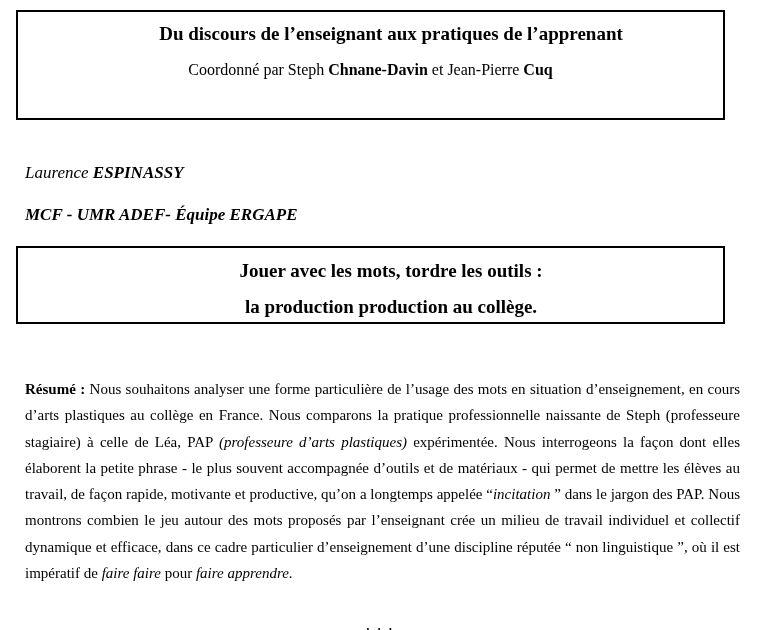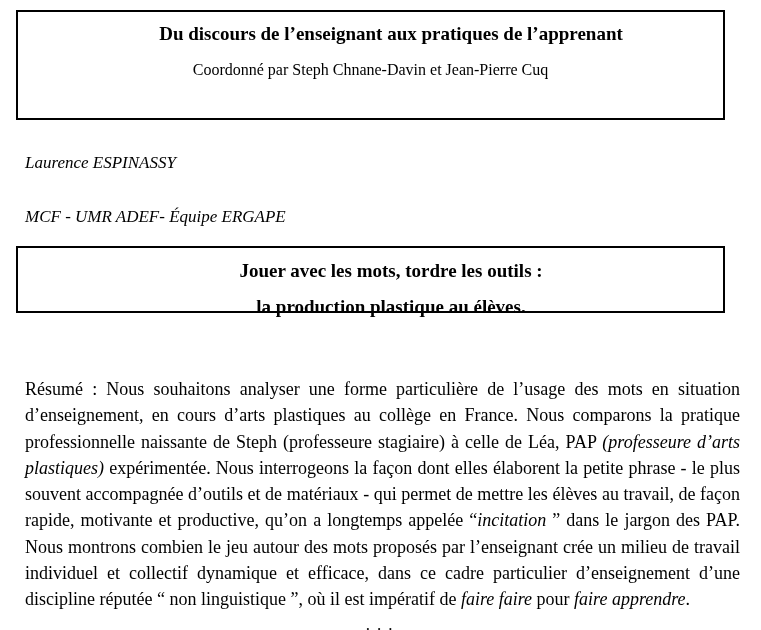--- a/index.html
+++ b/index.html
@@ -8,71 +8,71 @@
   }
   body {
     width: 761px;
     height: 630px;
     position: relative;
     overflow: hidden;
     background: #ffffff;
     color: #000000;
     font-family: "Liberation Serif", "DejaVu Serif", serif;
   }
-  .b { font-weight: normal; }
+  .b { font-weight: bold; }
   .i { font-style: italic; }
 
   .ruled-box {
     position: absolute;
     left: 16px;
     width: 709px;
     border: 2px solid #000000;
     box-sizing: border-box;
     text-align: center;
     background: #ffffff;
   }
   #header-box {
     top: 10px;
     height: 110px;
   }
   #article-box {
     top: 246px;
-    height: 67px;
+    height: 78px;
   }
   .box-title {
     font-weight: bold;
     font-size: 19px;
     line-height: 22px;
     margin-left: 41px;
   }
   #header-box .box-title.first { margin-top: 11px; }
   #header-box .box-title.second { margin-top: 16px; }
   #header-box .coordination {
     font-size: 16px;
     line-height: 19px;
     margin-top: 15px;
   }
   #article-box .box-title.first { margin-top: 12px; }
   #article-box .box-title.second { margin-top: 14px; }
 
   #author-block {
     position: absolute;
     left: 25px;
-    top: 150px;
+    top: 160px;
     font-size: 17px;
     line-height: 26px;
   }
-  #author-affiliation { margin-top: 28px; }
+  #author-affiliation { margin-top: 16px; }
 
   #abstract {
     position: absolute;
     left: 25px;
     top: 376px;
     width: 715px;
-    font-size: 18px;
+    font-size: 15px;
     line-height: 26.3px;
     text-align: justify;
     text-justify: inter-word;
   }
 
   #ellipsis-separator {
     position: absolute;
     left: 25px;
     top: 612px;
     width: 715px;
@@ -90,18 +90,18 @@
   <div class="coordination"><span>Coordonné par Steph </span><span class="b">Chnane-Davin</span><span> et Jean-Pierre </span><span class="b">Cuq</span></div>
 </div>
 
 <div id="author-block">
   <div id="author-name"><span class="i">Laurence </span><span class="b i">ESPINASSY</span></div>
   <div id="author-affiliation"><span class="b i">MCF - UMR ADEF- Équipe ERGAPE</span></div>
 </div>
 
 <div class="ruled-box" id="article-box">
   <div class="box-title first">Jouer avec les mots, tordre les outils :</div>
-  <div class="box-title second">la production plastique au élèves.</div>
+  <div class="box-title second">la production production au collège.</div>
 </div>
 
 <div id="abstract"><span class="b">Résumé : </span><span>Nous souhaitons analyser une forme particulière de l’usage des mots en situation d’enseignement, en cours d’arts plastiques au collège en France. Nous comparons la pratique professionnelle naissante de Steph (professeure stagiaire) à celle de Léa, PAP </span><span class="i">(professeure d’arts plastiques)</span><span> expérimentée. Nous interrogeons la façon dont elles élaborent la petite phrase - le plus souvent accompagnée d’outils et de matériaux - qui permet de mettre les élèves au travail, de façon rapide, motivante et productive, qu’on a longtemps appelée “</span><span class="i">incitation</span><span> ” dans le jargon des PAP. Nous montrons combien le jeu autour des mots proposés par l’enseignant crée un milieu de travail individuel et collectif dynamique et efficace, dans ce cadre particulier d’enseignement d’une discipline réputée “ non linguistique ”, où il est impératif de </span><span class="i">faire faire</span><span> pour </span><span class="i">faire apprendre</span><span>.</span></div>
 
 <div id="ellipsis-separator">...</div>
 
 </body></html>

